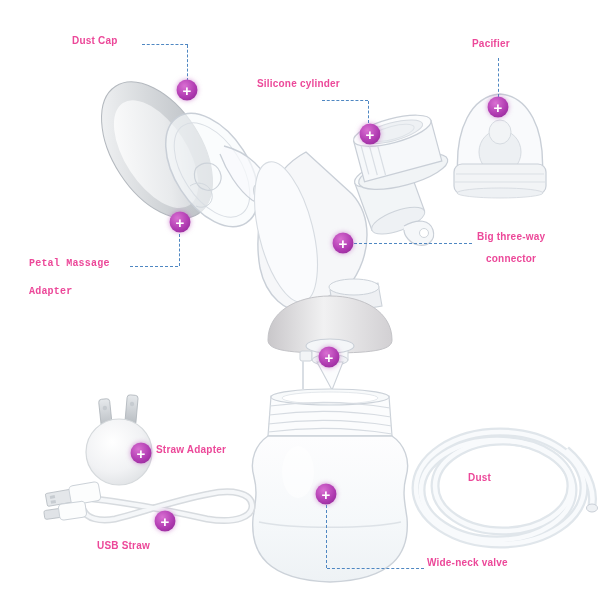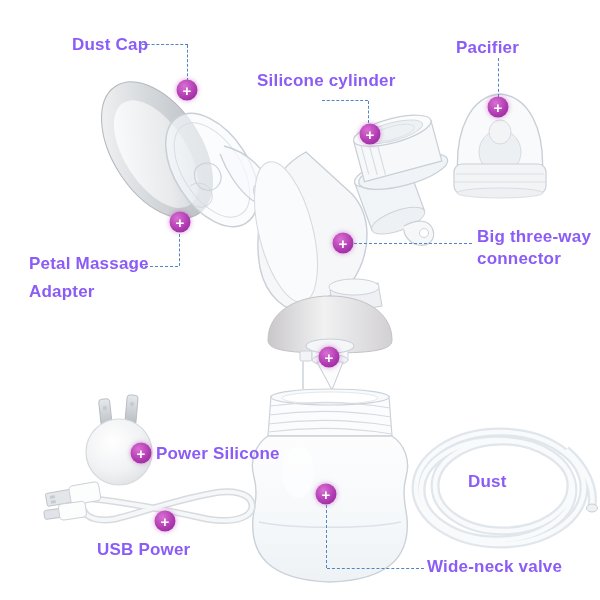--- a/index.html
+++ b/index.html
@@ -2,26 +2,26 @@
 <html><head>
 <meta charset="utf-8">
 <style>
   html,body{margin:0;padding:0;background:#ffffff;}
   #stage{
     position:relative;width:600px;height:600px;background:#ffffff;overflow:hidden;
     font-family:"Liberation Sans",sans-serif;
   }
   #stage svg{position:absolute;left:0;top:0;}
   .label{
-    position:absolute;color:#8b5cf6;font-weight:bold;font-size:17px;
+    position:absolute;color:#ec4899;font-weight:bold;font-size:10px;
     white-space:nowrap;letter-spacing:.2px;
   }
   .label .ln{display:block;}
-  .lh28 .ln{line-height:28px;}
-  .lh22 .ln{line-height:22px;}
+  .lh28 .ln{line-height:28px;font-family:Liberation Mono, monospace;}
+  .lh22 .ln{line-height:22px;text-align:center;}
   .marker{
     position:absolute;width:21px;height:21px;border-radius:50%;
     transform:translate(-50%,-50%);
     background:radial-gradient(circle at 38% 32%, #d96fd2 0%, #b13cb2 55%, #8a2190 100%);
     box-shadow:0 0 5px rgba(180,70,180,.55);
     display:flex;align-items:center;justify-content:center;
   }
   .marker .plus{color:#ffffff;font-size:15px;font-weight:bold;line-height:1;margin-top:-1px;}
   .lead{position:absolute;}
   .lead.h{border-top:1px dashed #4f87c2;height:0;}
@@ -211,28 +211,28 @@
       <span class="plus">+</span>
     </div>
   <div class="marker" style="left:165px;top:521px">
       <span class="plus">+</span>
     </div>
   <div class="marker" style="left:326px;top:494px">
       <span class="plus">+</span>
     </div>
 
   <div class="label" style="left:72px;top:35px">Dust Cap</div>
-  <div class="label" style="left:456px;top:38px">Pacifier</div>
-  <div class="label" style="left:257px;top:71px">Silicone cylinder</div>
+  <div class="label" style="left:472px;top:38px">Pacifier</div>
+  <div class="label" style="left:257px;top:78px">Silicone cylinder</div>
   <div class="label lh28" style="left:29px;top:250px">
     <span class="ln">Petal Massage</span>
     <span class="ln">Adapter</span>
   </div>
   <div class="label lh22" style="left:477px;top:226px">
     <span class="ln">Big three-way</span>
     <span class="ln">connector</span>
   </div>
-  <div class="label" style="left:156px;top:444px">Power Silicone</div>
-  <div class="label" style="left:97px;top:540px">USB Power</div>
+  <div class="label" style="left:156px;top:444px">Straw Adapter</div>
+  <div class="label" style="left:97px;top:540px">USB Straw</div>
   <div class="label" style="left:468px;top:472px">Dust</div>
   <div class="label" style="left:427px;top:557px">Wide-neck valve</div>
 
 </div>
 
 </body></html>

